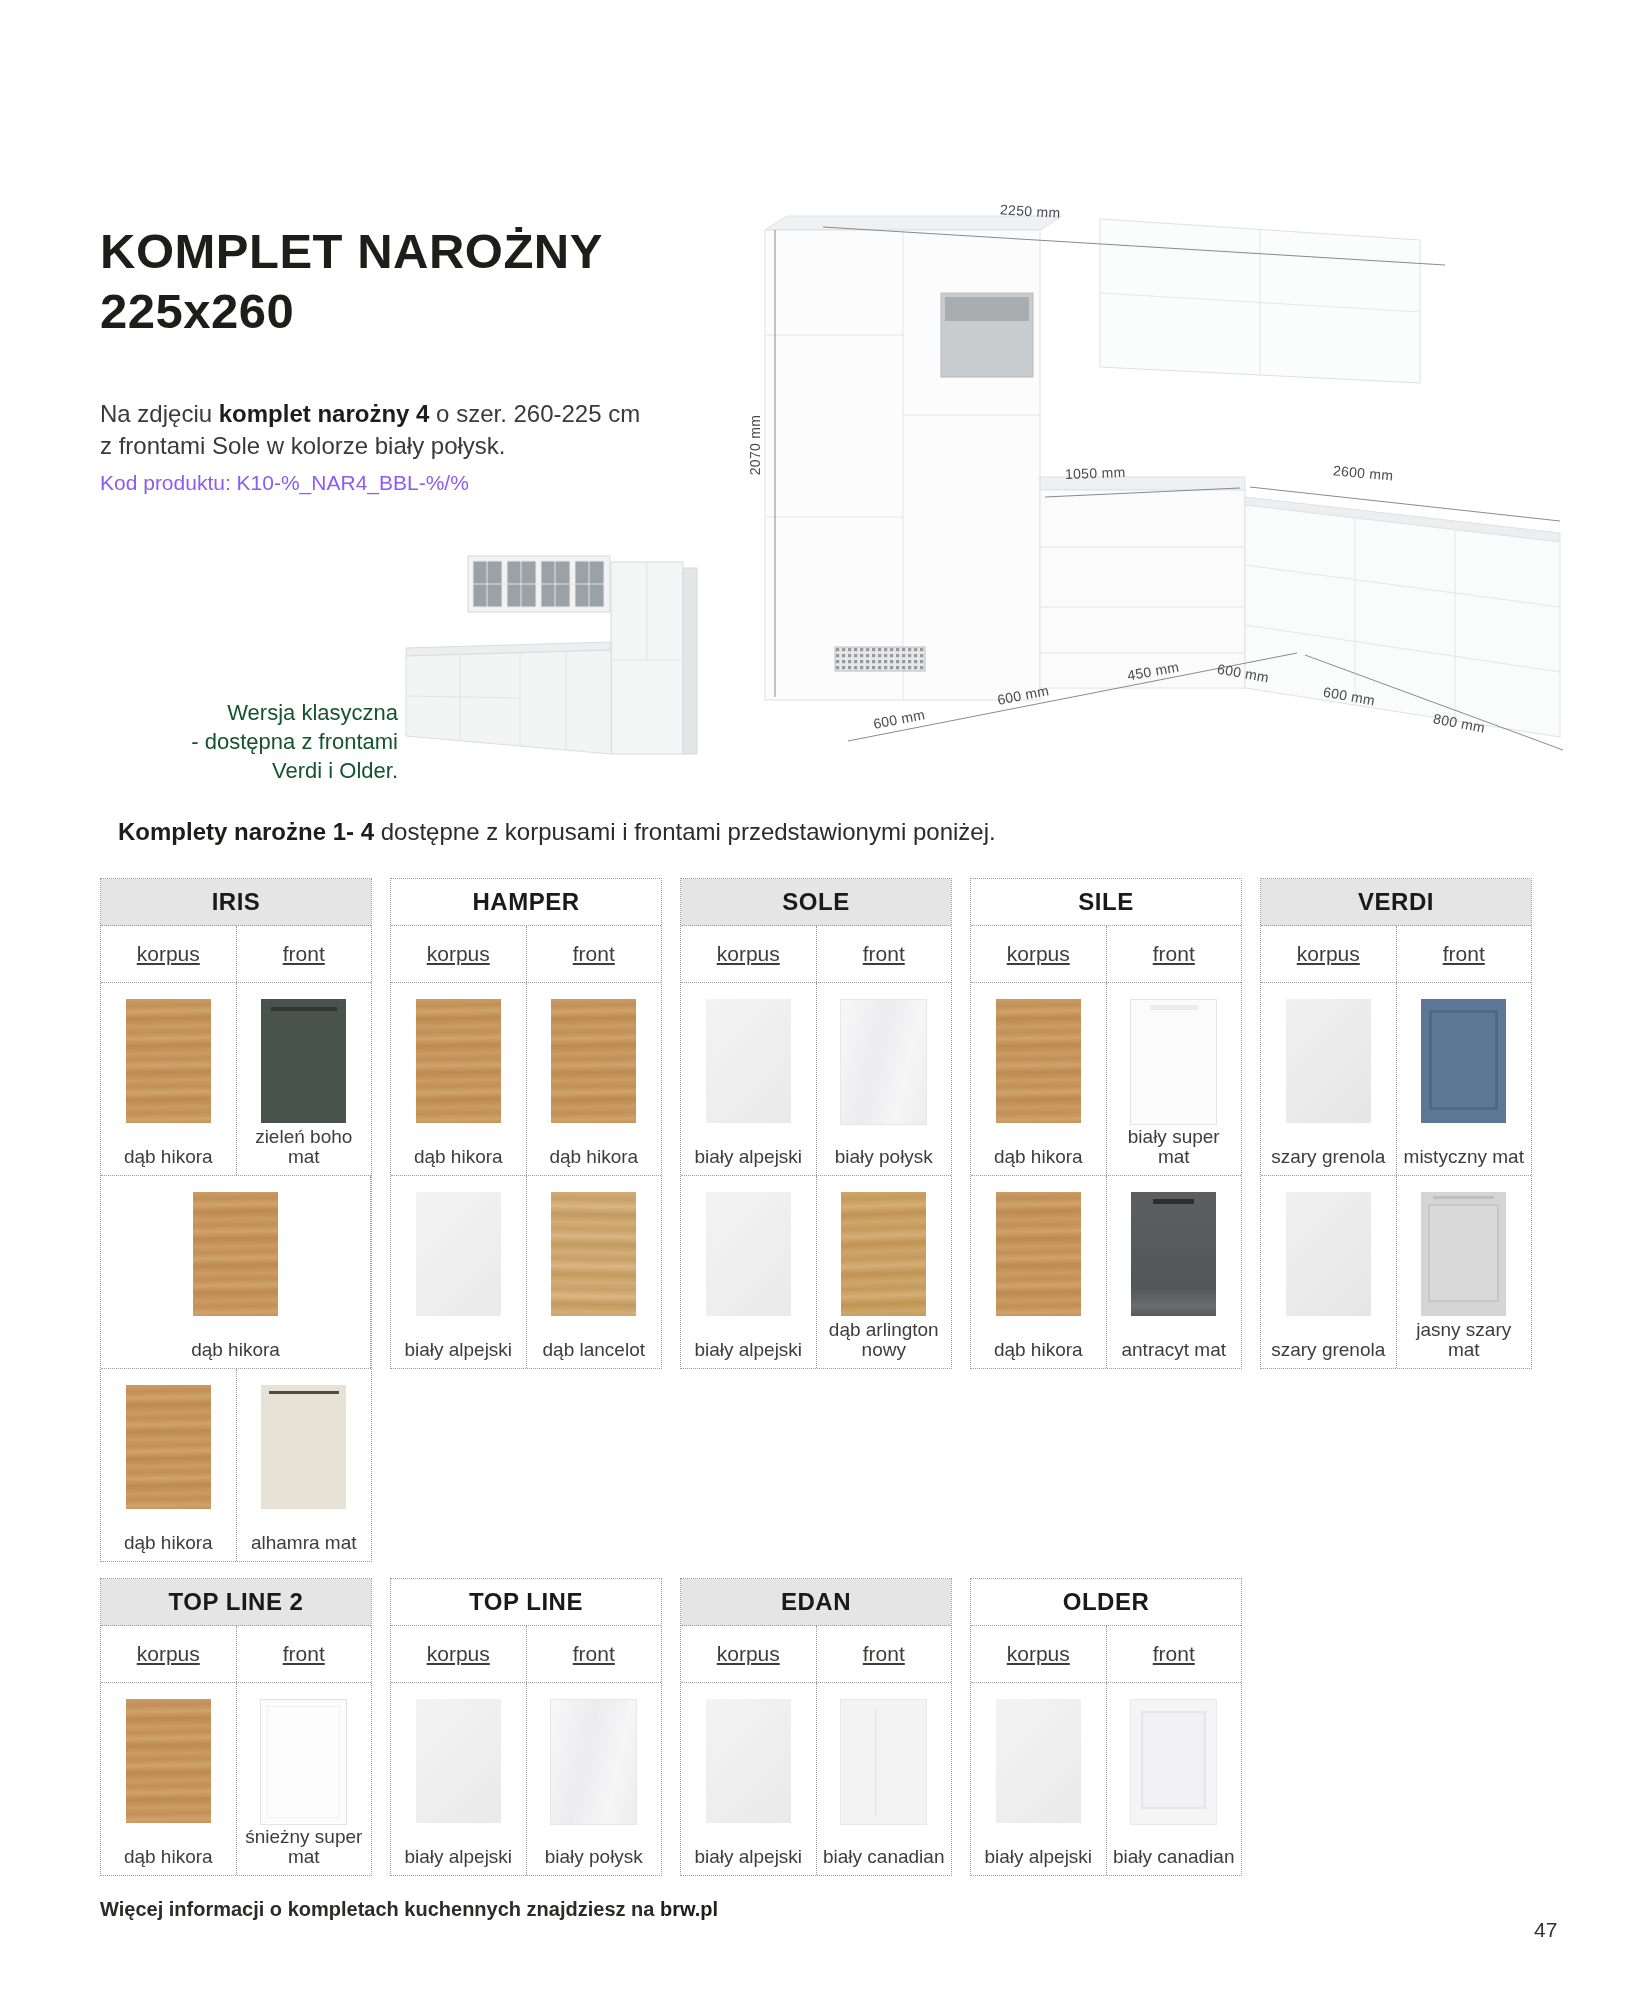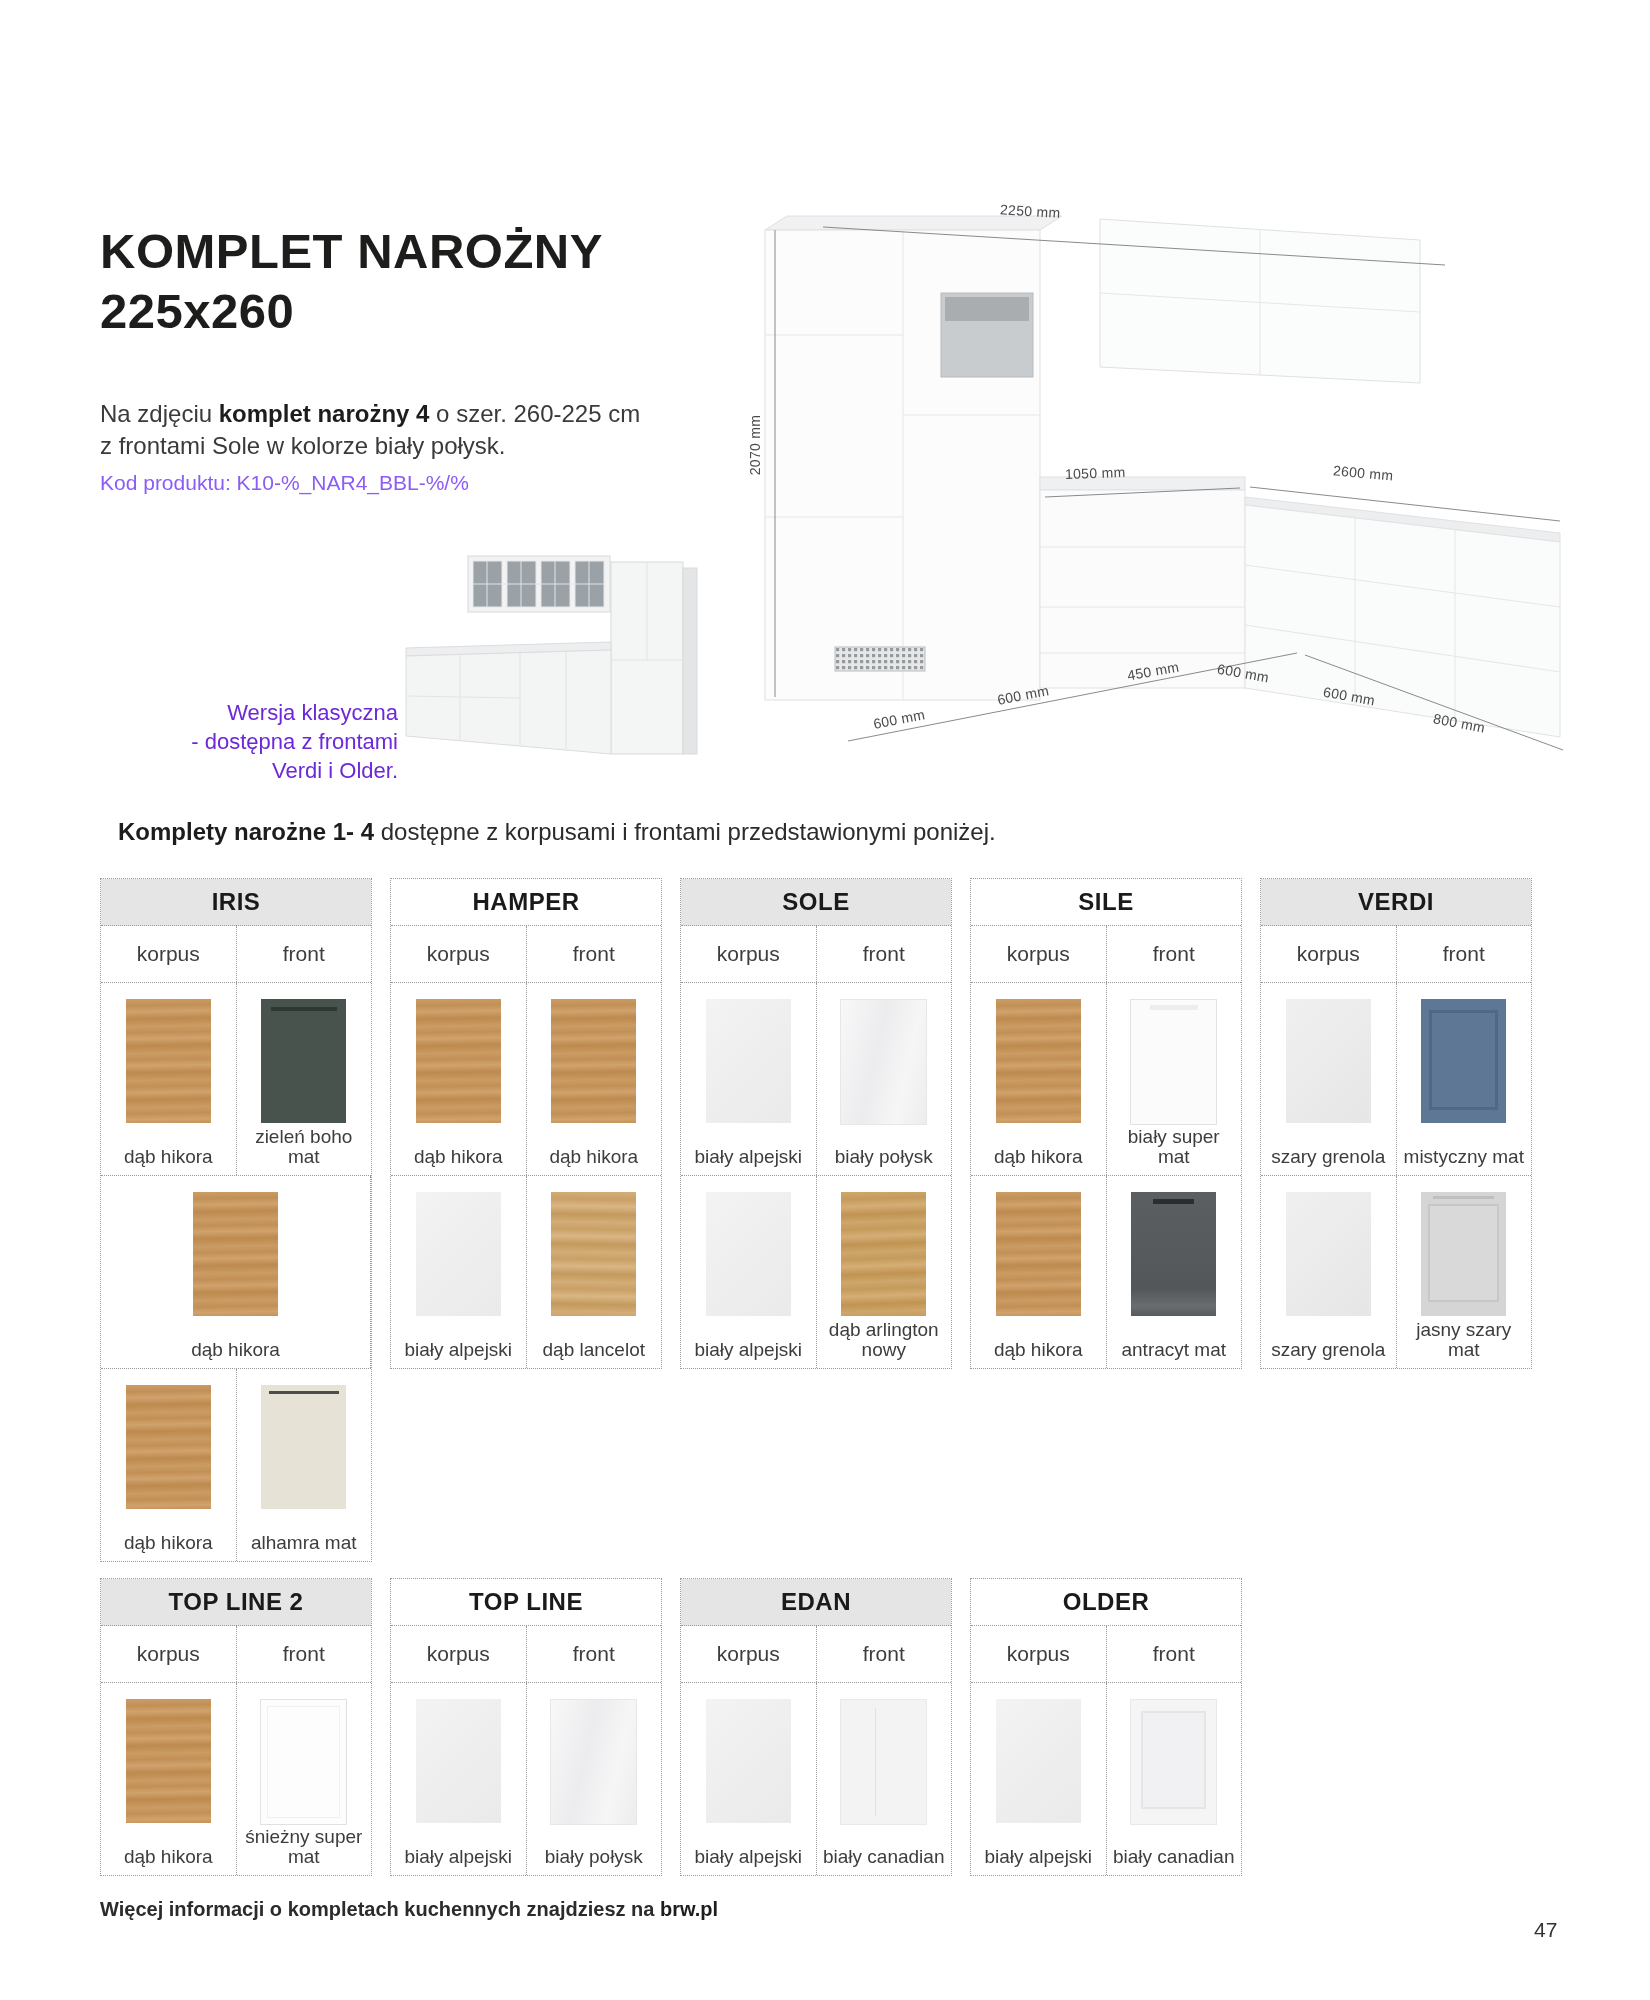--- a/index.html
+++ b/index.html
@@ -19,40 +19,40 @@
   .main-diagram{position:absolute; left:745px; top:185px; width:820px; height:575px;}
   .main-diagram svg{position:absolute; inset:0;}
   .dim{
     position:absolute; font-size:14px; color:#4a4a4a; white-space:nowrap;
     transform-origin:center; letter-spacing:.3px;
   }
   
   .classic-img{position:absolute; left:398px; top:548px; width:312px; height:228px;}
   .classic-caption{
     position:absolute; left:140px; top:698px; width:258px; text-align:right;
-    font-size:22px; line-height:1.32; color:#6d28d9;
+    font-size:22px; line-height:1.32; color:#14532d;
   }
   
   .section-heading{position:absolute; left:118px; top:818px; font-size:24px; color:#2b2b2a;}
   .section-heading b{color:#1d1d1b;}
   
   .tables{position:absolute; left:100px; display:flex; gap:18px; align-items:flex-start;}
   .tables-1{top:878px;}
   .tables-2{top:1578px;}
   .tbl{width:272px; border:1px dotted #9b9b9b; background:#fff; box-sizing:border-box;}
   .tbl-header{
     height:46px; display:flex; align-items:center; justify-content:center;
     font-size:24px; font-weight:bold; color:#1a1a1a; letter-spacing:.5px;
     border-bottom:1px dotted #9b9b9b;
   }
   .tbl-header.gray{background:#e5e5e5;}
   .tbl-sub{display:flex; border-bottom:1px dotted #9b9b9b;}
   .tbl-subcell{
     flex:1; height:56px; display:flex; align-items:center; justify-content:center;
-    font-size:21px; color:#3d3d3c;
+    font-size:21px; color:#3d3d3c;text-decoration:underline;
   }
   .tbl-subcell:first-child{border-right:1px dotted #9b9b9b;}
   .tbl-row{display:flex; border-bottom:1px dotted #9b9b9b;}
   .tbl-row:last-child{border-bottom:none;}
   .tbl-cell{
     flex:1; height:192px; box-sizing:border-box; padding:16px 4px 8px;
     display:flex; flex-direction:column; align-items:center; justify-content:space-between;
   }
   .tbl-cell:first-child{border-right:1px dotted #9b9b9b;}
   .sw-label{font-size:19px; color:#3d3d3c; text-align:center; line-height:1.05; max-width:126px;}

